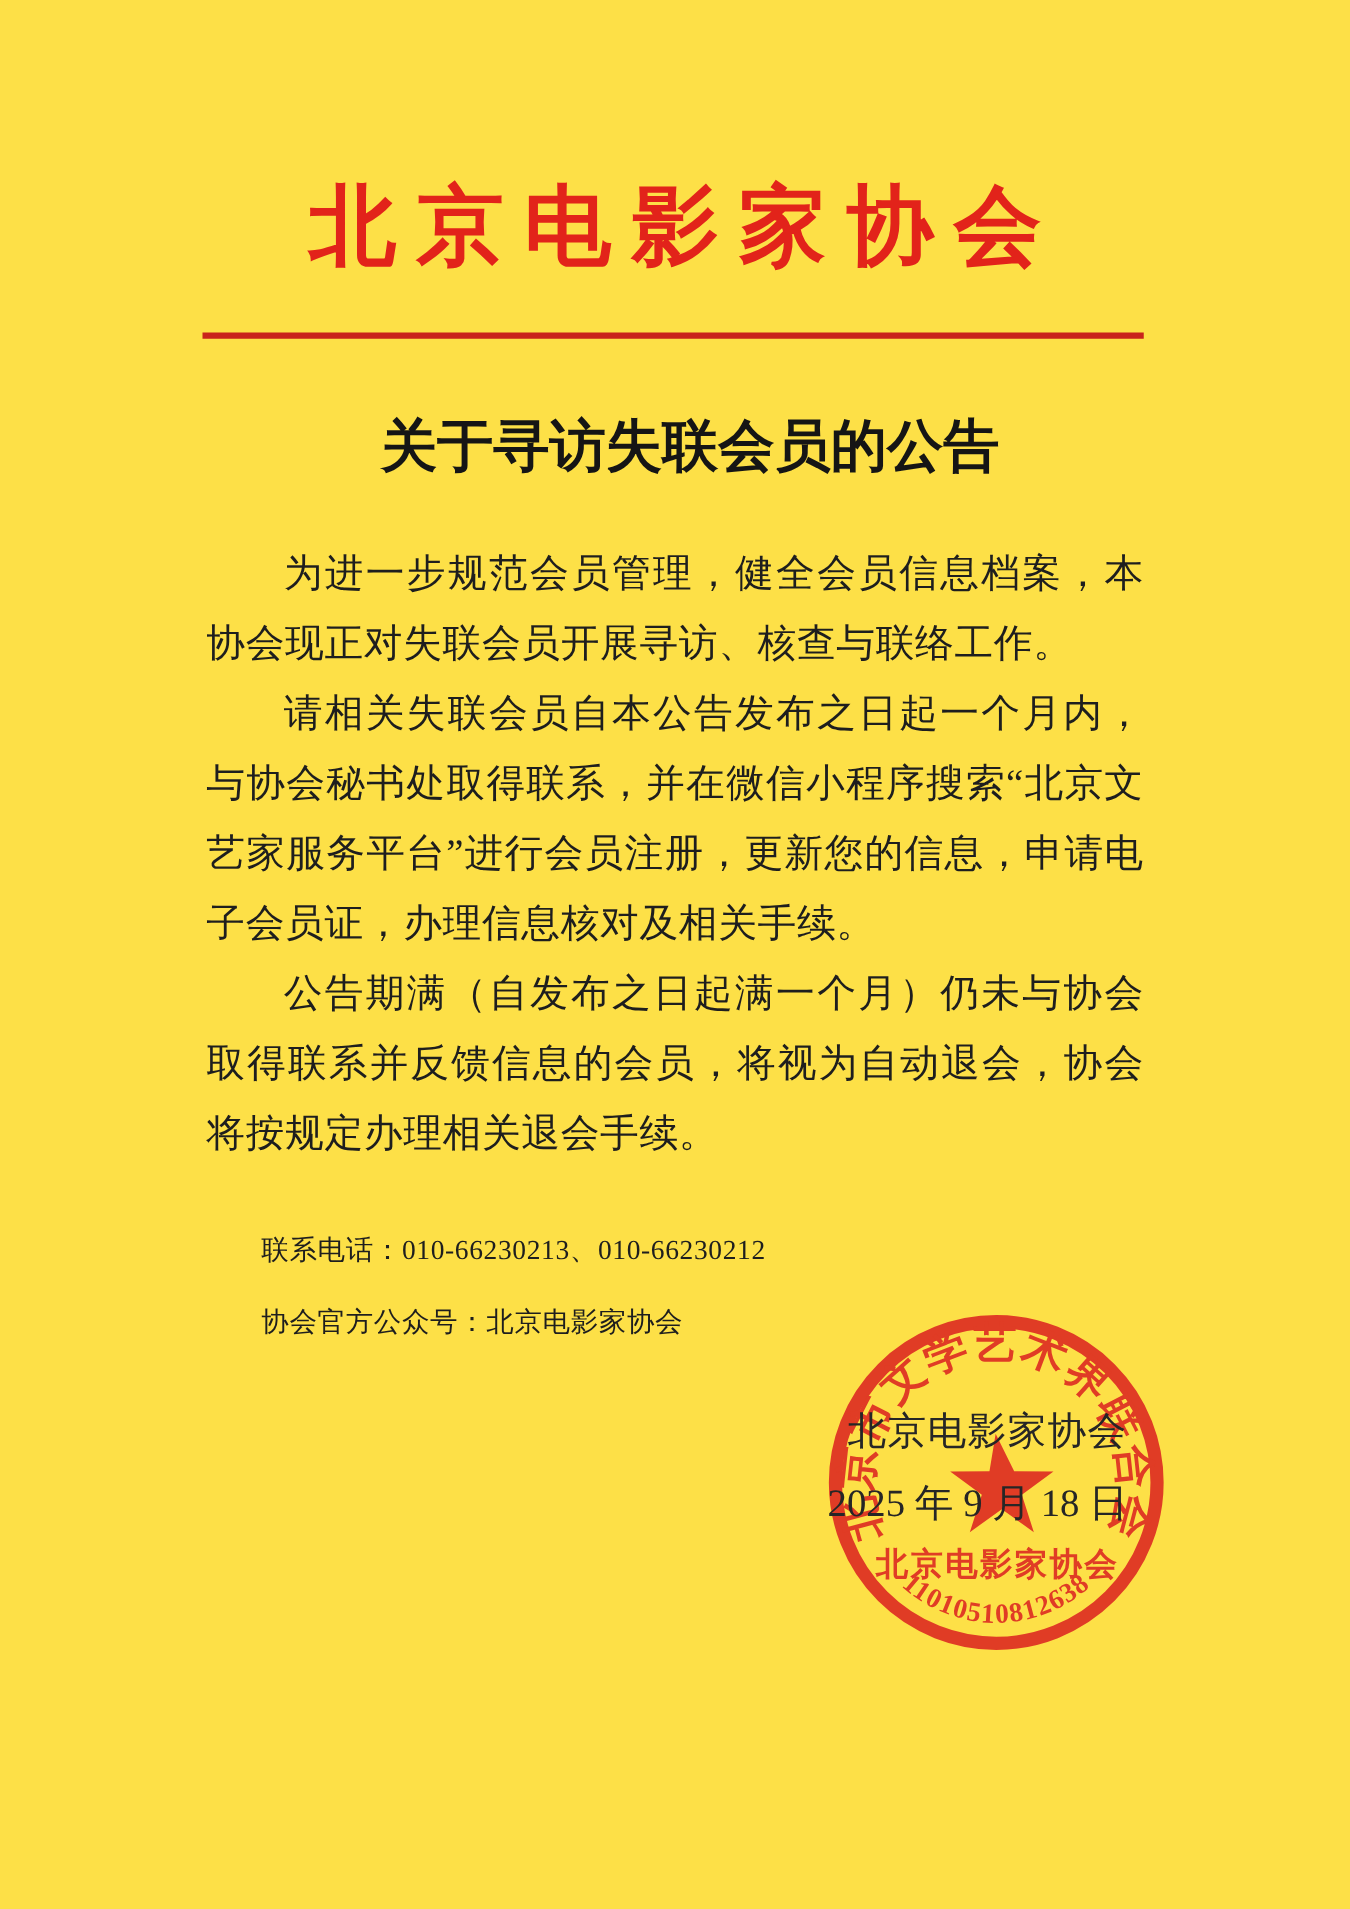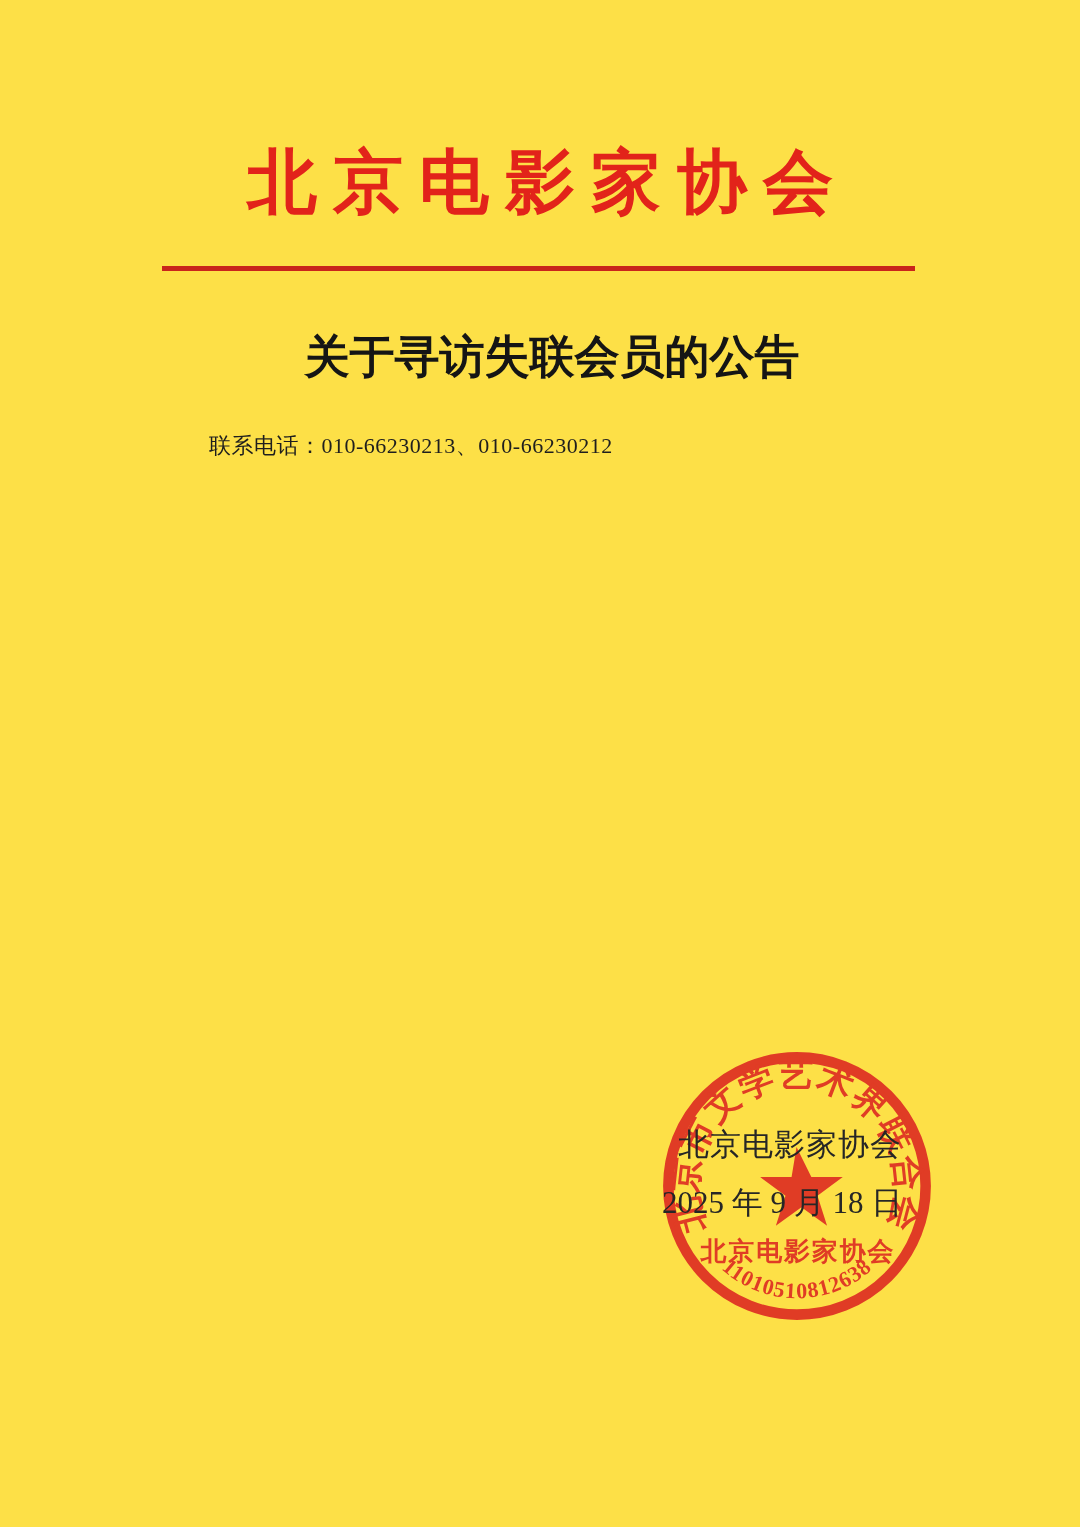--- a/index.html
+++ b/index.html
@@ -92,23 +92,29 @@
 <body>
 
 <div class="page">
 
   <h1 class="org-header">北京电影家协会</h1>
 
   <div class="red-rule"></div>
 
   <h2 class="notice-title">关于寻访失联会员的公告</h2>
 
+  <div class="body-text">
+    <p>为进一步规范会员管理，健全会员信息档案，本协会现正对失联会员开展寻访、核查与联络工作。</p>
+    <p>请相关失联会员自本公告发布之日起一个月内，与协会秘书处取得联系，并在微信小程序搜索“北京文艺家服务平台”进行会员注册，更新您的信息，申请电子会员证，办理信息核对及相关手续。</p>
+    <p>公告期满（自发布之日起满一个月）仍未与协会取得联系并反馈信息的会员，将视为自动退会，协会将按规定办理相关退会手续。</p>
+  </div>
 
   <div class="contact">
     <p><span>联系电话：</span><span>010-66230213、010-66230212</span></p>
+    <p><span>协会官方公众号：</span><span>北京电影家协会</span></p>
   </div>
 
   <div class="sig-org">北京电影家协会</div>
 
   <div class="sig-date">2025 年 9 月 18 日</div>
 
   <div class="seal">
     <svg viewBox="0 0 300 300" xmlns="http://www.w3.org/2000/svg">
       <defs>
         <path id="ringPath" d="M 56.5 195.6 A 104 104 0 1 1 243.5 195.6" fill="none"></path>

